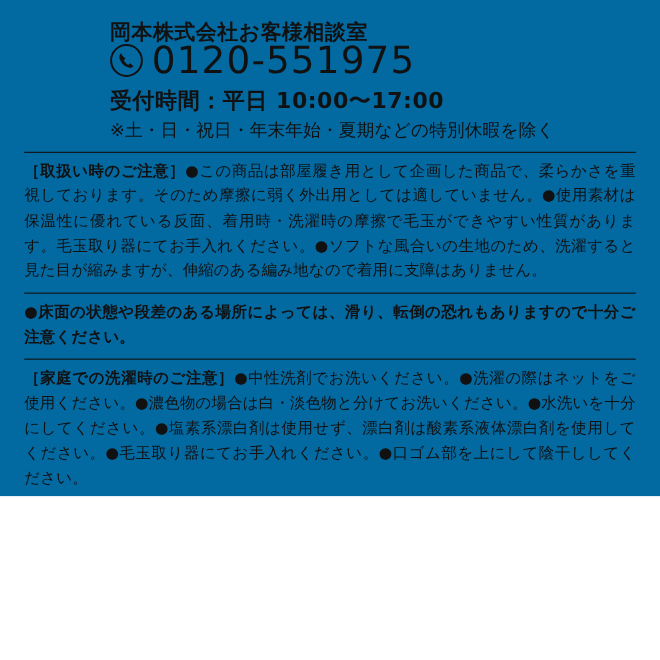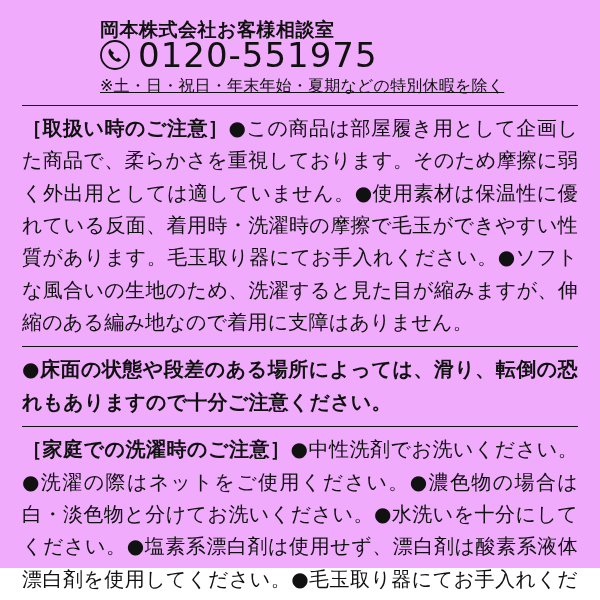--- a/index.html
+++ b/index.html
@@ -10,24 +10,24 @@
     width: 600px;
     height: 600px;
     background: #ffffff;
     font-family: "DejaVu Sans", sans-serif;
     color: #1a1a1a;
     overflow: hidden;
   }
   .page {
     position: relative;
     width: 600px;
-    height: 568px;
+    height: 451px;
     box-sizing: border-box;
     padding: 14px 22px 0 22px;
-    background: #f0abfc;
+    background: #0369a1;
   }
 
   
   .header {
     display: flex;
     align-items: flex-start;
     justify-content: space-between;
     margin-bottom: 2px;
   }
   .header-left {
@@ -83,41 +83,40 @@
     letter-spacing: 0.5px;
     padding-left: 78px;
     color: #111;
   }
   .holidays {
     font-size: 16px;
     margin-top: 4px;
     letter-spacing: 0.2px;
     padding-left: 78px;
     color: #111;
-    text-decoration: underline;
   }
   .url {
     font-size: 17px;
     margin-top: 4px;
     letter-spacing: 0.2px;
     padding-left: 78px;
     color: #111;
     font-family: "DejaVu Sans", sans-serif;
   }
 
   
   .rule {
     border: 0;
     border-top: 1px solid #111;
     margin: 8px 0 6px 0;
   }
 
   
   .para {
-    font-size: 20px;
+    font-size: 14px;
     line-height: 1.62;
     letter-spacing: 0.2px;
     text-align: justify;
     color: #111;
     margin: 0;
   }
   .para.bold {
     font-weight: bold;
   }
   .lead {
@@ -142,20 +141,21 @@
   </div>
 
   <div class="tel-row">
     <svg class="tel-icon" width="30" height="30" viewBox="0 0 30 30">
       <circle cx="15" cy="15" r="14" fill="none" stroke="#111" stroke-width="1.8"></circle>
       <path d="M10.2 8.5c-1.6 1.2-2.2 3.1-1.3 5.6 1 2.8 3.6 5.6 6.6 6.9 2.5 1.1 4.5 0.7 5.8-0.8l-3.0-2.6-1.8 1.4c-1.4-0.7-3.2-2.6-4.0-4.2l1.6-1.7-3.0-2.6z" fill="#111"></path>
     </svg>
     <div class="tel-number">0120-551975</div>
   </div>
 
+  <div class="hours">受付時間：平日 10:00〜17:00</div>
   <div class="holidays">※土・日・祝日・年末年始・夏期などの特別休暇を除く</div>
 
   <hr class="rule">
 
   <p class="para section"><span class="lead">［取扱い時のご注意］</span><span>●この商品は部屋履き用として企画した商品で、柔らかさを重視しております。そのため摩擦に弱く外出用としては適していません。●使用素材は保温性に優れている反面、着用時・洗濯時の摩擦で毛玉ができやすい性質があります。毛玉取り器にてお手入れください。●ソフトな風合いの生地のため、洗濯すると見た目が縮みますが、伸縮のある編み地なので着用に支障はありません。</span></p>
 
   <hr class="rule">
 
   <p class="para bold warn-block">●床面の状態や段差のある場所によっては、滑り、転倒の恐れもありますので十分ご注意ください。</p>
 

